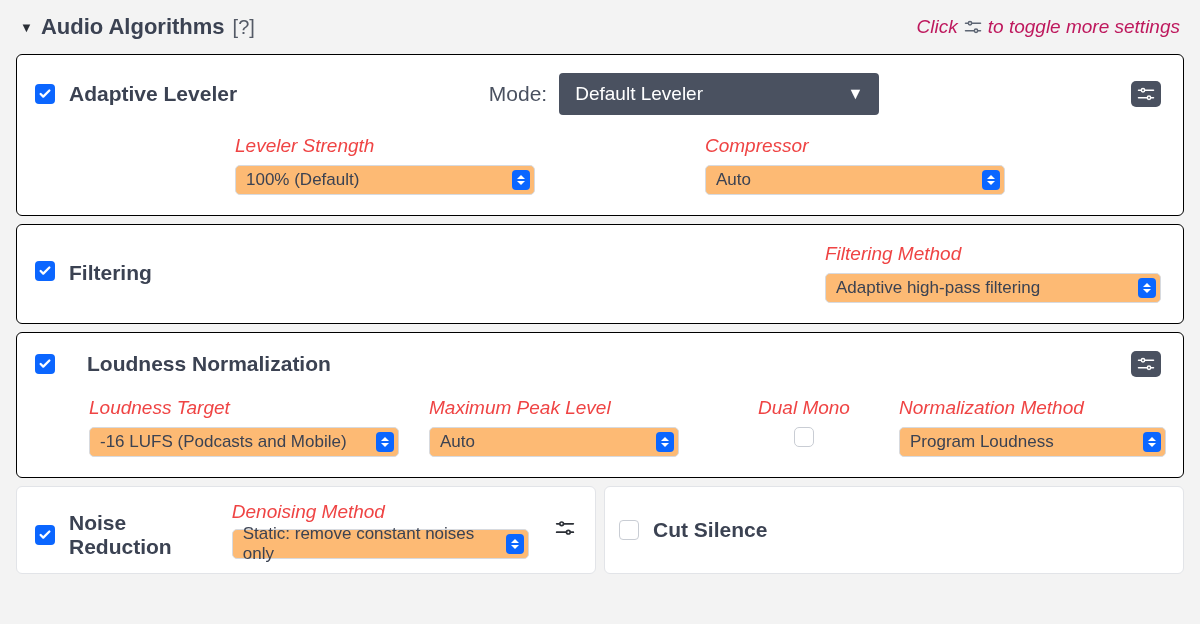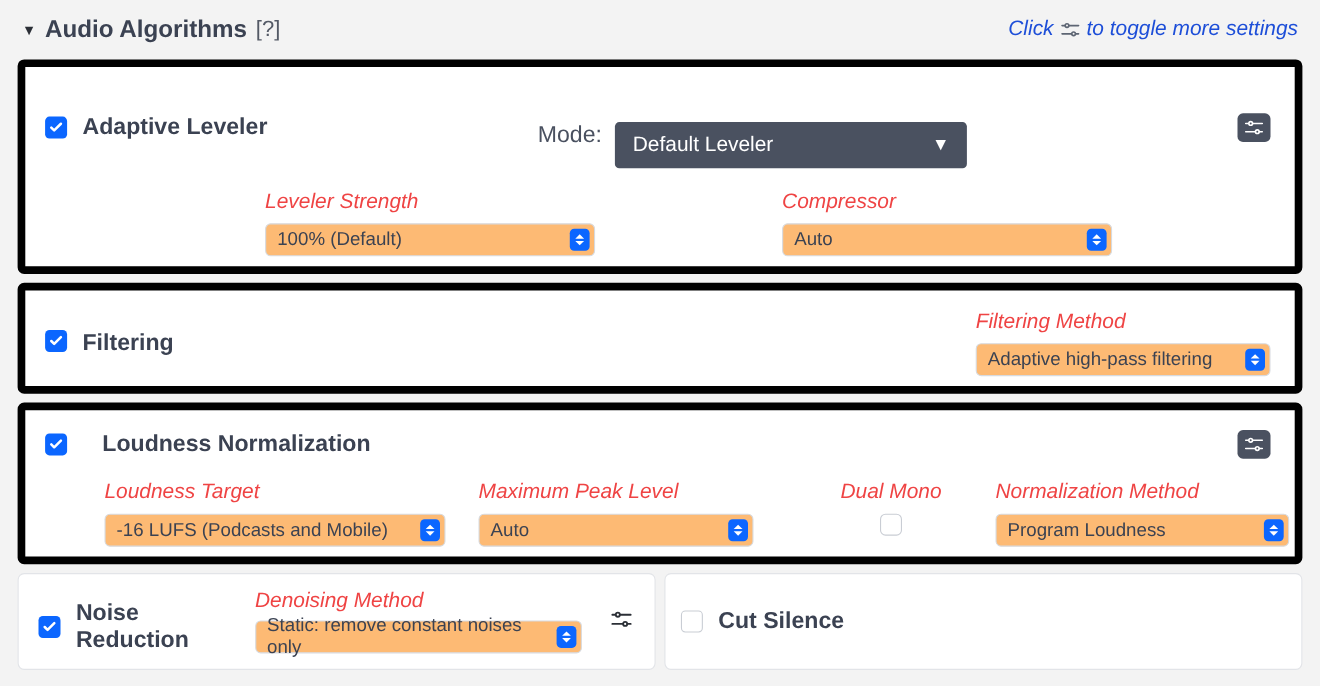--- a/index.html
+++ b/index.html
@@ -33,36 +33,36 @@
     color: #3b4252;
   }
   .help-mark {
     font-size: 20px;
     color: #545a66;
     font-weight: 500;
   }
   .header-right {
     font-style: italic;
     font-size: 19px;
-    color: #1d4ed8;
+    color: #be185d;
     display: flex;
     align-items: center;
     gap: 6px;
   }
   .settings-mini-icon {
     font-style: normal;
     display: inline-block;
     vertical-align: middle;
   }
   .panel {
     background: #fff;
-    border: 7px solid #000000;
+    border: 1px solid #000000;
     border-radius: 6px;
     margin-bottom: 8px;
-    padding: 18px 22px 9px 18px;
+    padding: 18px 22px 20px 18px;
   }
   .panel-row {
     display: flex;
     align-items: center;
     gap: 14px;
   }
   .panel-title {
     font-size: 21px;
     font-weight: 700;
     color: #3b4252;
@@ -228,21 +228,21 @@
 <div class="panel">
   <div class="panel-row" style="justify-content:space-between;">
     <div style="display:flex;align-items:center;gap:14px;">
       <div class="checkbox checked">
         <svg width="14" height="14" viewBox="0 0 16 16">
             <path d="M3 8 l3 3 l7 -7" stroke="#fff" stroke-width="2.6" fill="none" stroke-linecap="round" stroke-linejoin="round"></path>
           </svg>
       </div>
       <span class="panel-title">Adaptive Leveler</span>
     </div>
-    <div style="display:flex;gap:12px;margin-top:32px;">
+    <div style="display:flex;align-items:center;gap:12px;">
       <span class="mode-label">Mode:</span>
       <div class="dark-select">
         <span>Default Leveler</span>
         <span class="chev">▼</span>
       </div>
     </div>
     <div class="settings-toggle">
       <svg class="sliders" width="18" height="14" viewBox="0 0 24 18">
         <g stroke="#fff" stroke-width="2" fill="none" stroke-linecap="round">
           <line x1="2" y1="4" x2="22" y2="4"></line>
@@ -279,21 +279,21 @@
     <div style="display:flex;align-items:flex-start;gap:14px;">
       <div class="checkbox checked">
         <svg width="14" height="14" viewBox="0 0 16 16">
             <path d="M3 8 l3 3 l7 -7" stroke="#fff" stroke-width="2.6" fill="none" stroke-linecap="round" stroke-linejoin="round"></path>
           </svg>
       </div>
       <span class="panel-title">Filtering</span>
     </div>
     <div>
       <div class="field-label">Filtering Method</div>
-      <div class="select-control" style="width:268px">
+      <div class="select-control" style="width:336px">
         <span>Adaptive high-pass filtering</span>
         <span class="spinner"></span>
       </div>
     </div>
   </div>
 </div>
 
 <div class="panel">
   <div class="panel-row" style="justify-content:space-between;">
     <div style="display:flex;align-items:center;gap:32px;">

